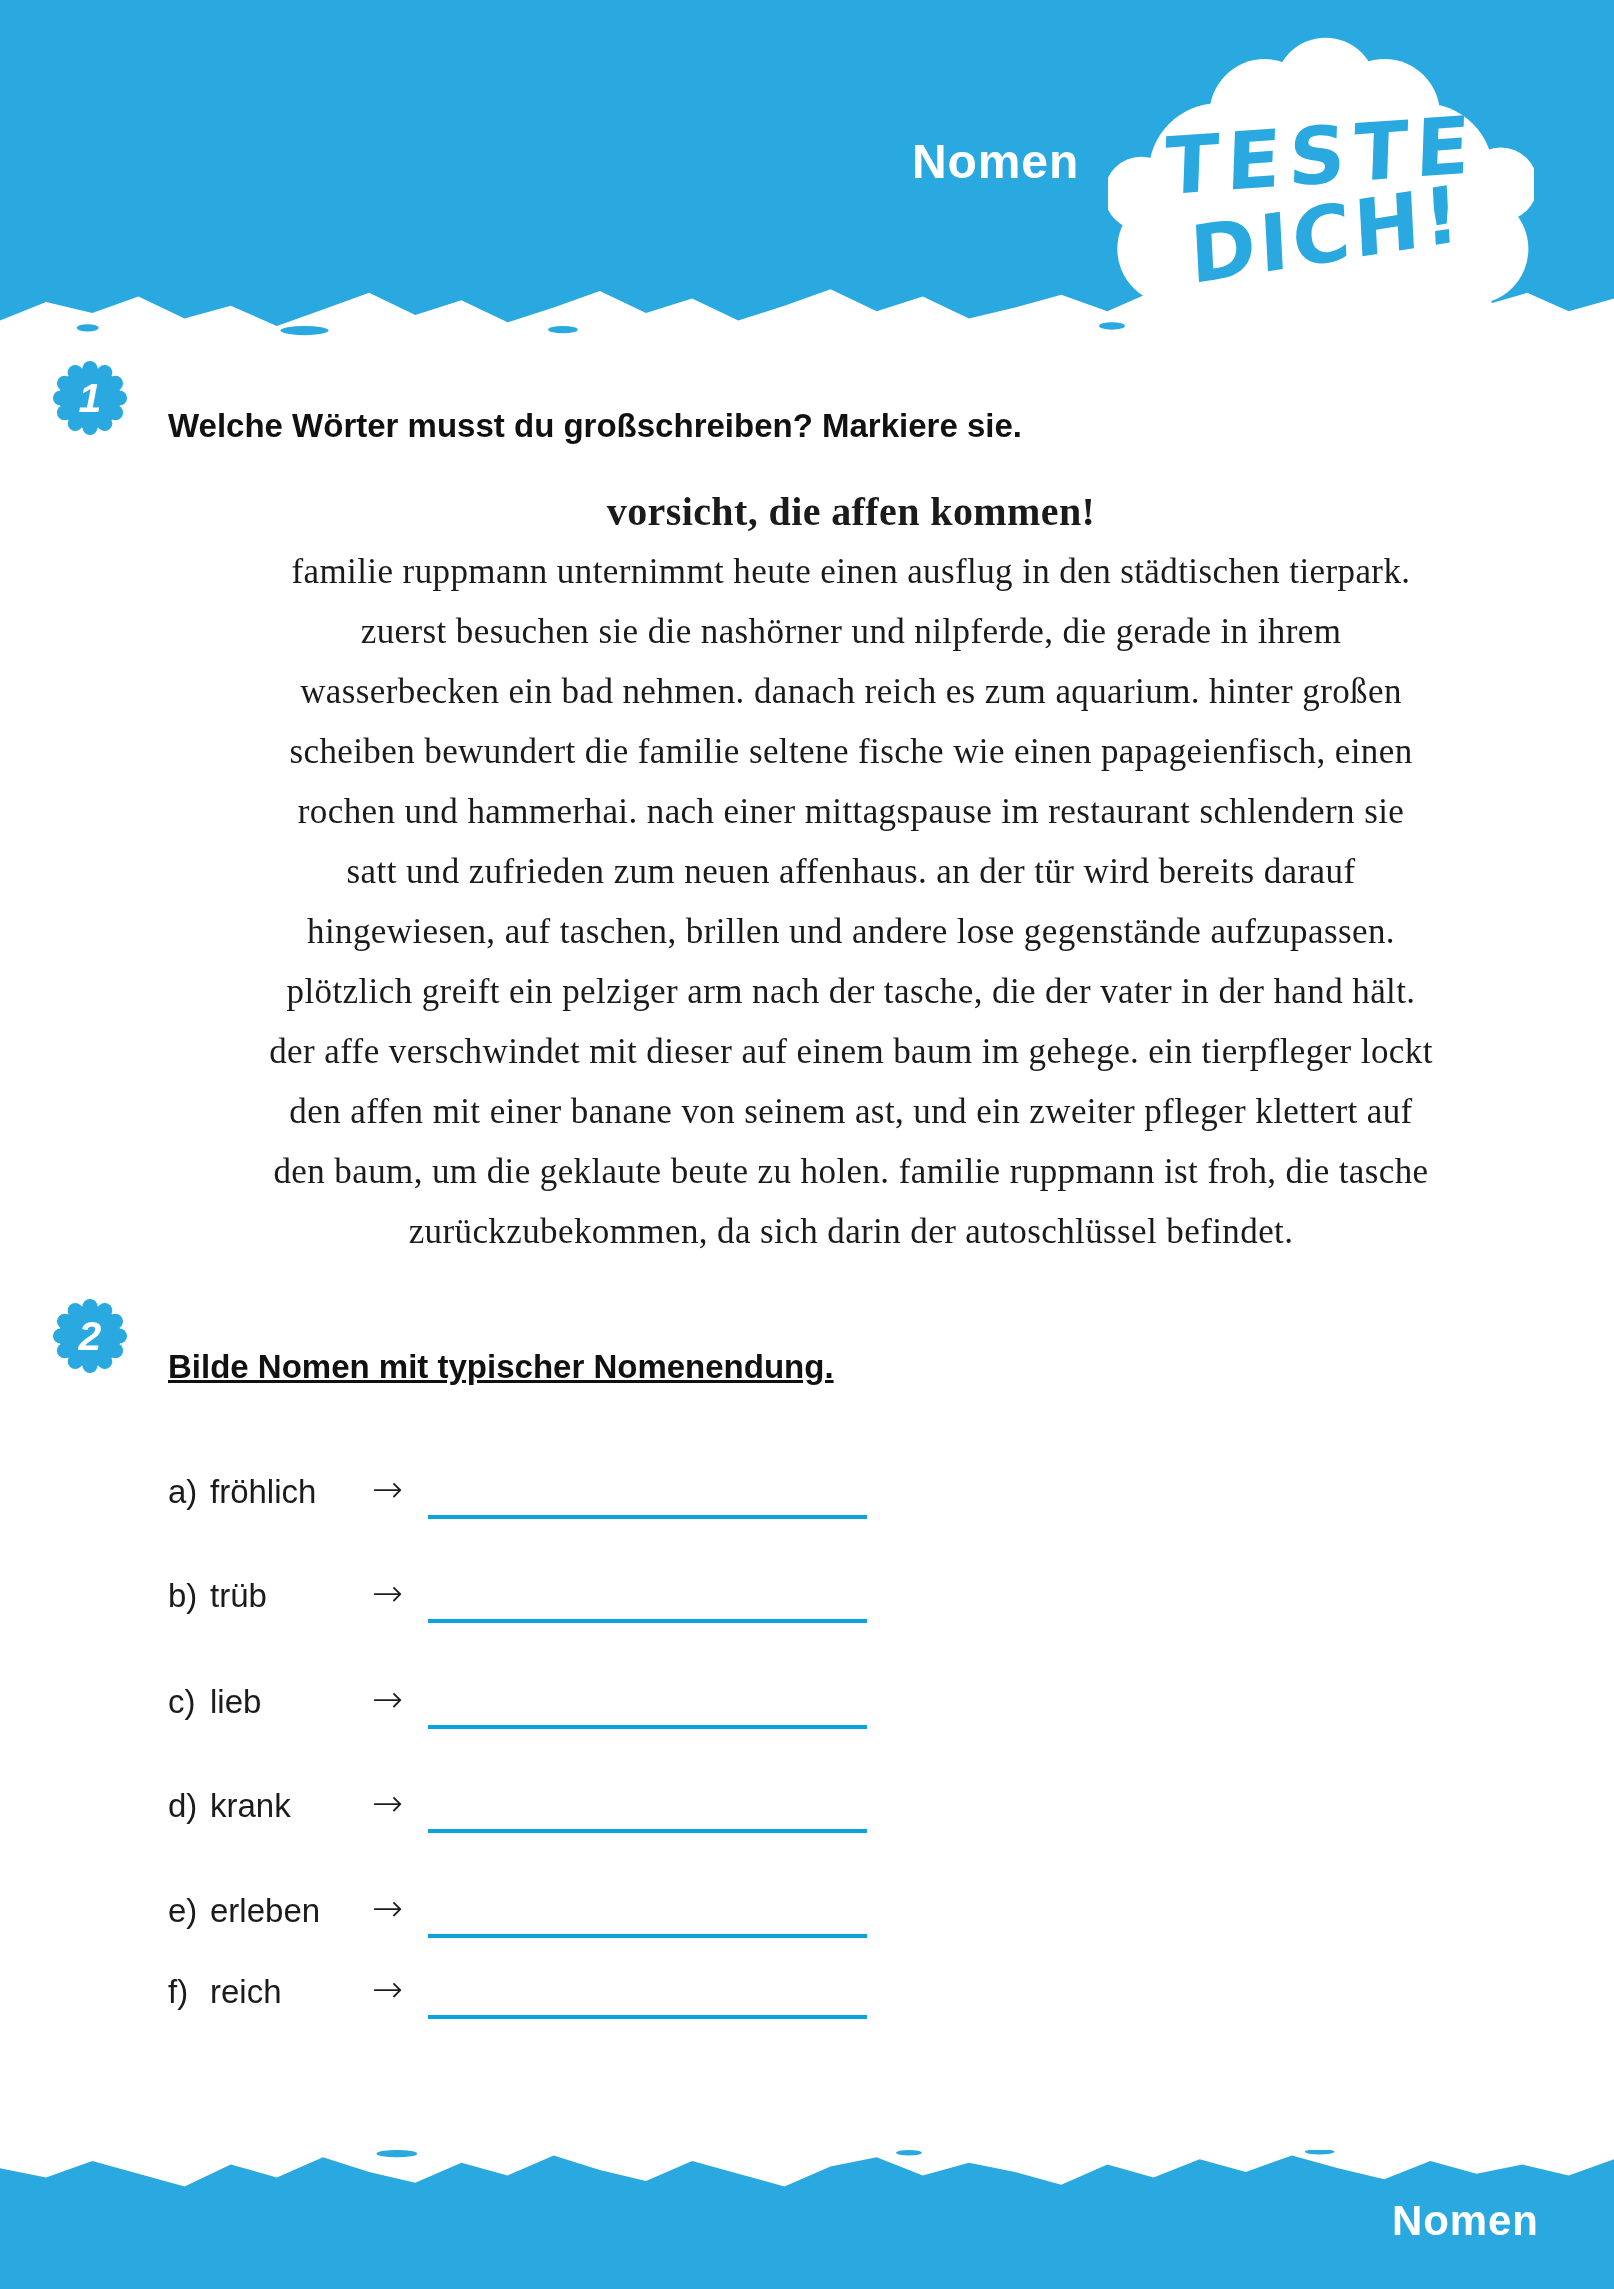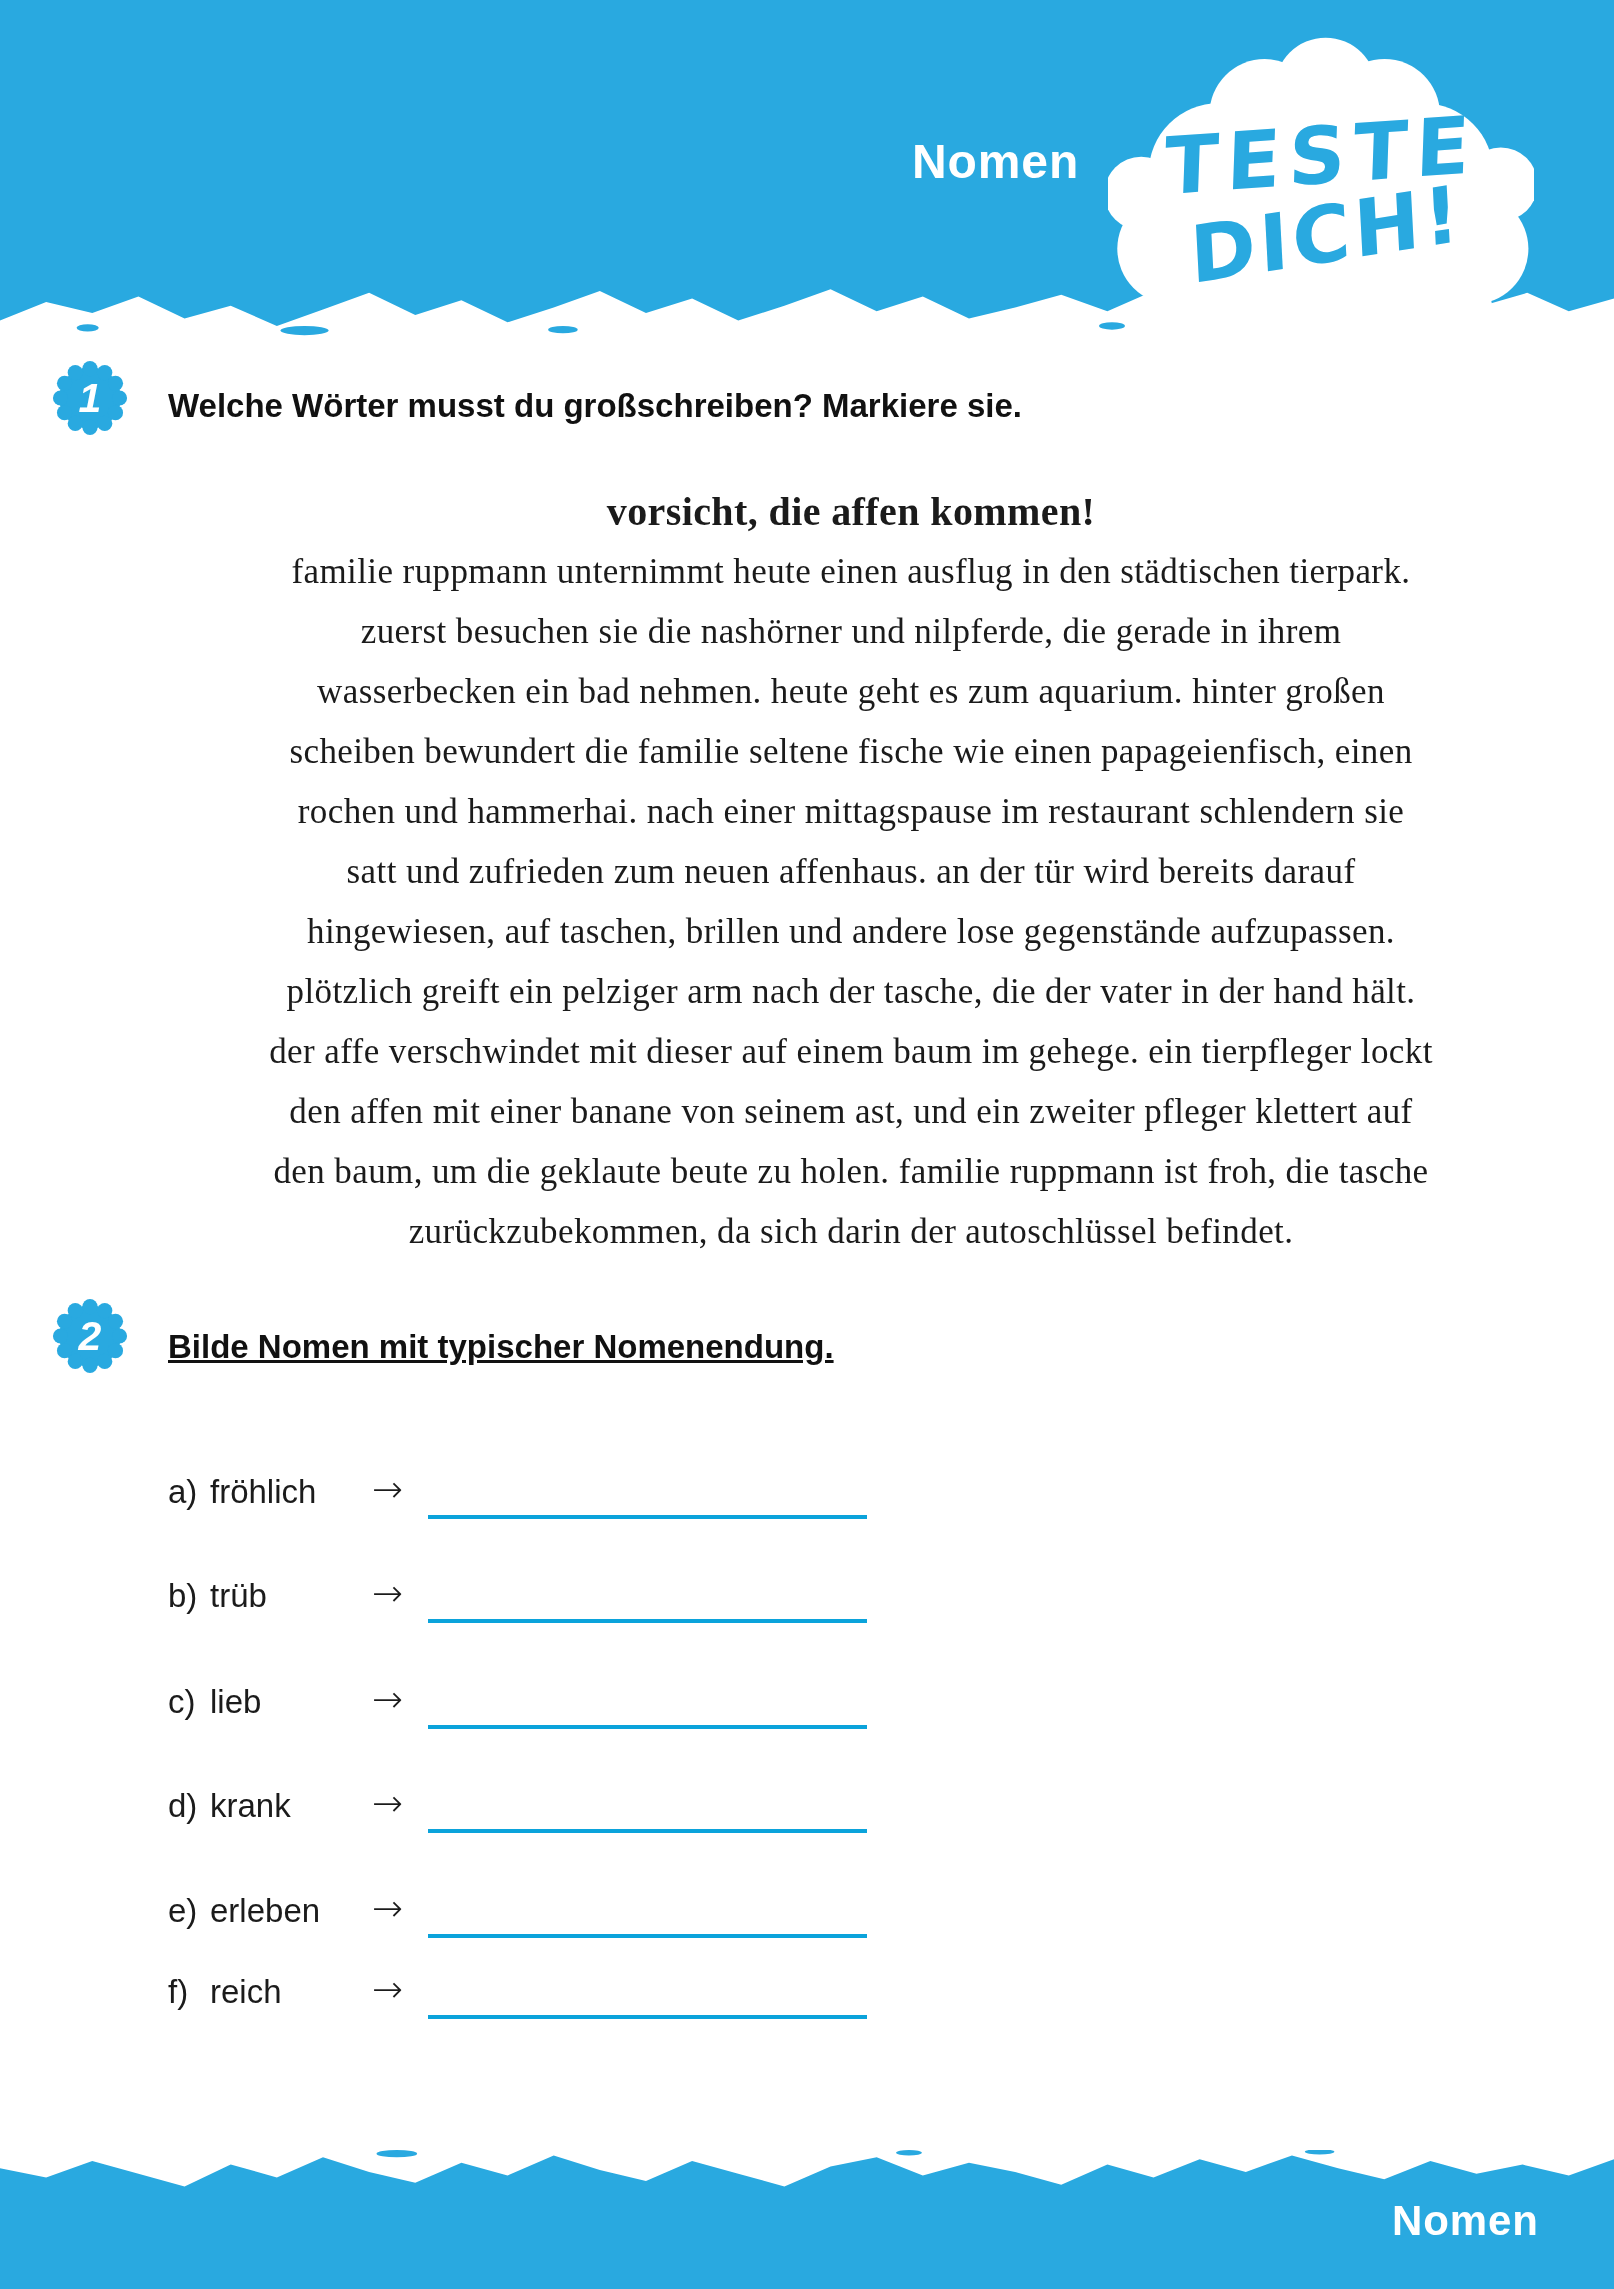--- a/index.html
+++ b/index.html
@@ -47,20 +47,21 @@
     display:flex;align-items:center;justify-content:center;
     color:#ffffff;font-size:41px;font-weight:bold;font-style:italic;
   }
   .seal-1{left:52px;top:360px;}
   .seal-2{left:52px;top:1298px;}
   
   .prompt{
     position:absolute;left:168px;
     color:#111111;font-size:33px;font-weight:bold;line-height:1.2;
     white-space:nowrap;
+    margin-top:20px;
   }
   .prompt-1{top:386px;}
   .prompt-2{top:1327px;text-decoration:underline;}
   
   .story{
     position:absolute;left:168px;top:486px;width:1366px;
     font-family:"Liberation Serif",serif;
     color:var(--ink,#1b1b1b);
     line-height:52px;
     text-align:center;
@@ -156,21 +157,21 @@
       </g>
     </svg>
     <span class="num">1</span>
   </div>
   <div class="prompt prompt-1">Welche Wörter musst du großschreiben? Markiere sie.</div>
 
   <div class="story">
     <div class="story-title">vorsicht, die affen kommen!</div>
     <div class="story-line">familie ruppmann unternimmt heute einen ausflug in den städtischen tierpark.</div>
     <div class="story-line">zuerst besuchen sie die nashörner und nilpferde, die gerade in ihrem</div>
-    <div class="story-line">wasserbecken ein bad nehmen. heute geht es zum aquarium. hinter großen</div>
+    <div class="story-line">wasserbecken ein bad nehmen. danach reich es zum aquarium. hinter großen</div>
     <div class="story-line">scheiben bewundert die familie seltene fische wie einen papageienfisch, einen</div>
     <div class="story-line">rochen und hammerhai. nach einer mittagspause im restaurant schlendern sie</div>
     <div class="story-line">satt und zufrieden zum neuen affenhaus. an der tür wird bereits darauf</div>
     <div class="story-line">hingewiesen, auf taschen, brillen und andere lose gegenstände aufzupassen.</div>
     <div class="story-line">plötzlich greift ein pelziger arm nach der tasche, die der vater in der hand hält.</div>
     <div class="story-line">der affe verschwindet mit dieser auf einem baum im gehege. ein tierpfleger lockt</div>
     <div class="story-line">den affen mit einer banane von seinem ast, und ein zweiter pfleger klettert auf</div>
     <div class="story-line">den baum, um die geklaute beute zu holen. familie ruppmann ist froh, die tasche</div>
     <div class="story-line">zurückzubekommen, da sich darin der autoschlüssel befindet.</div>
   </div>

